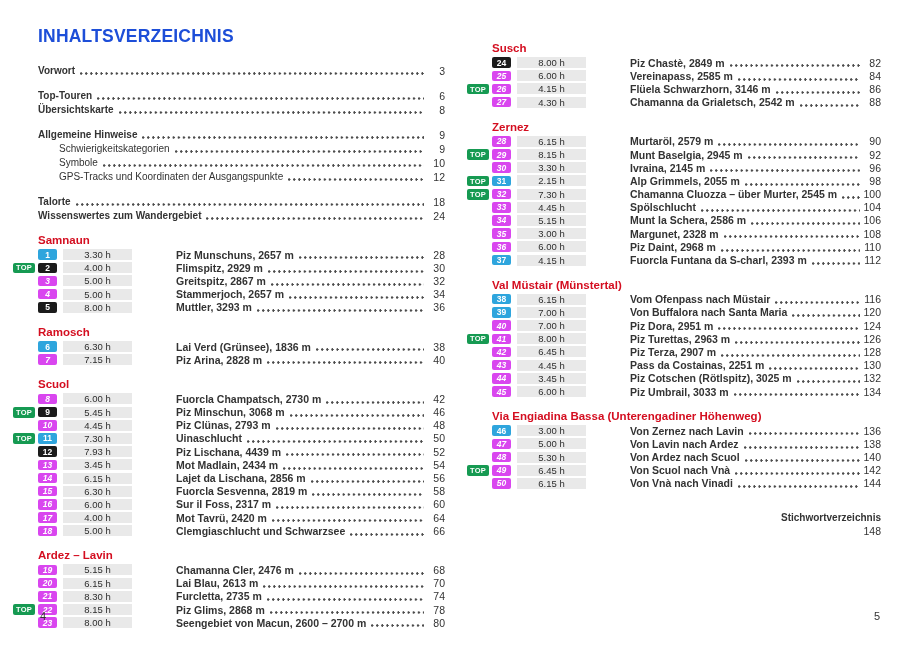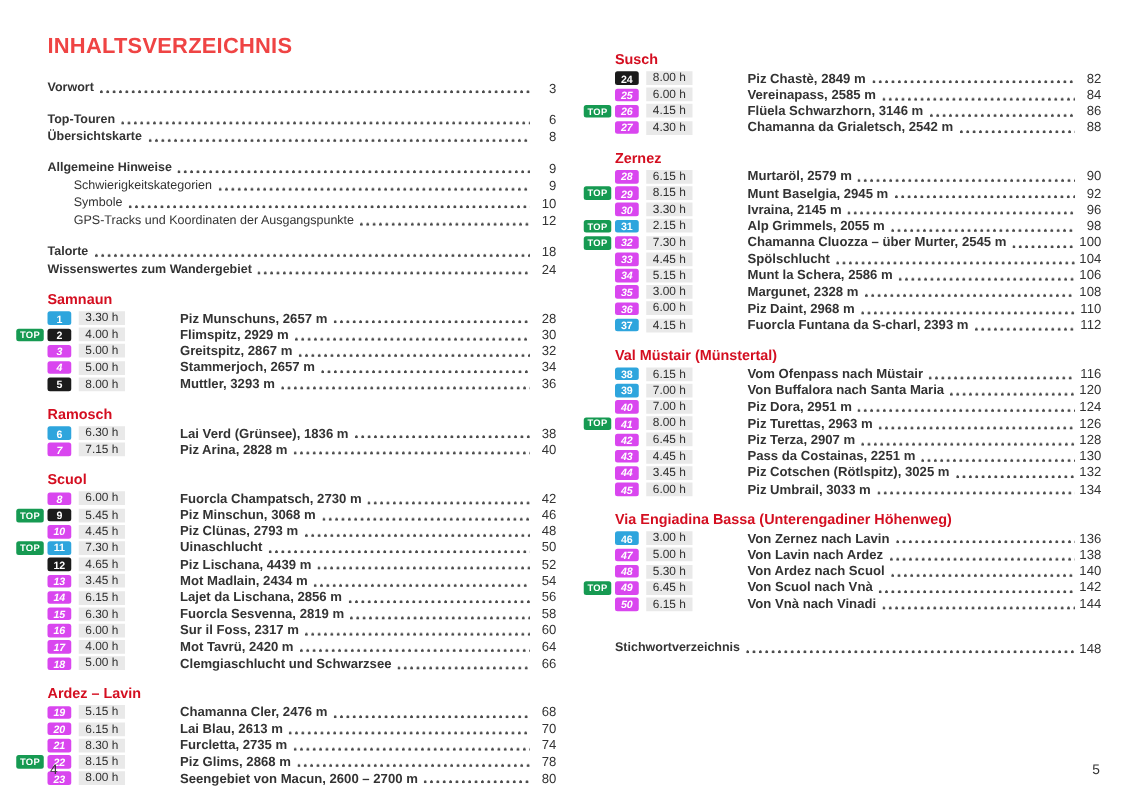--- a/index.html
+++ b/index.html
@@ -11,21 +11,21 @@
     overflow:hidden;
     position:relative;
   }
   .spread { position:absolute; inset:0; }
 
   .col { position:absolute; top:26px; }
   .col-left  { left:38px;  width:407px; }
   .col-right { left:492px; width:389px; top:30px; }
 
   .page-title {
-    color:#ef4444;
+    color:#1d4ed8;
     font-size:17.5px;
     font-weight:bold;
     letter-spacing:0.2px;
     margin:0 0 16px 0;
   }
 
   
   .row {
     display:flex;
     align-items:flex-end;
@@ -98,35 +98,35 @@
   }
   .time {
     flex:0 0 auto;
     width:35px;
     margin-left:6px;
     background:#e9e9e9;
     color:#2d2d2d;
     font-size:9.5px;
     text-align:center;
     line-height:11px;
-    padding:0 1px;
+    padding:0 17px;
     white-space:nowrap;
   }
   .tour-name {
     margin-left:8px;
     font-size:10.5px;
     font-weight:bold;
     white-space:nowrap;
     line-height:12px;
     padding-left:36px;
   }
   .tour-row .leader { height:10px; margin-bottom:0.5px; }
 
   
-  .extra-row { height:14px; margin-top:21px; }
+  .extra-row { height:14px; margin-top:21px;flex-direction:column; }
 
   
   .folio {
     position:absolute;
     bottom:26px;
     font-size:11px;
     color:#333;
   }
   .folio-left  { left:40px; }
   .folio-right { right:29px; }
@@ -269,21 +269,21 @@
           <div class="row tour-row">
             <span class="top-badge">TOP</span>
             <span class="badge badge-blue">11</span>
             <span class="time">7.30 h</span>
             <span class="tour-name">Uinaschlucht</span>
             <span class="leader"></span>
             <span class="pagenum">50</span>
           </div>
           <div class="row tour-row">
             <span class="badge badge-black">12</span>
-            <span class="time">4.65 h</span>
+            <span class="time">7.93 h</span>
             <span class="tour-name">Piz Lischana, 4439 m</span>
             <span class="leader"></span>
             <span class="pagenum">52</span>
           </div>
           <div class="row tour-row">
             <span class="badge badge-red">13</span>
             <span class="time">3.45 h</span>
             <span class="tour-name">Mot Madlain, 2434 m</span>
             <span class="leader"></span>
             <span class="pagenum">54</span>

